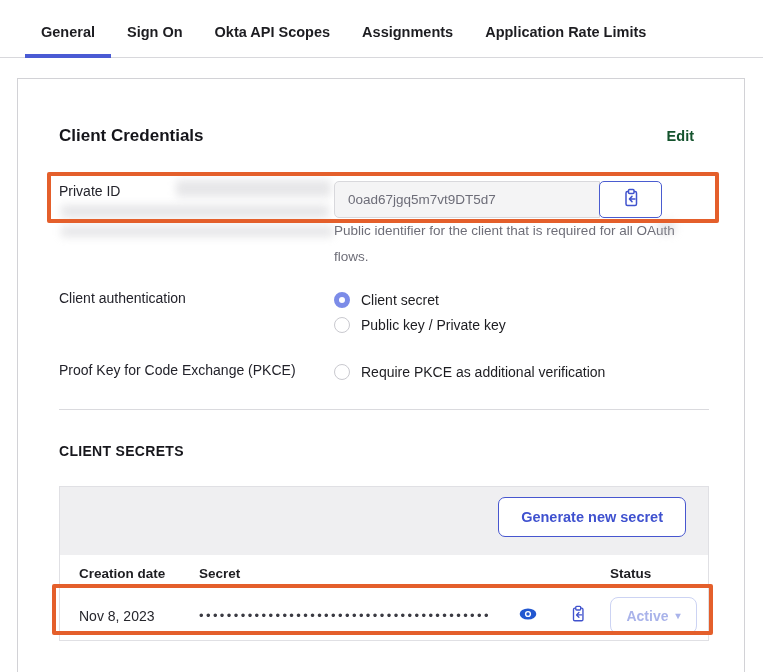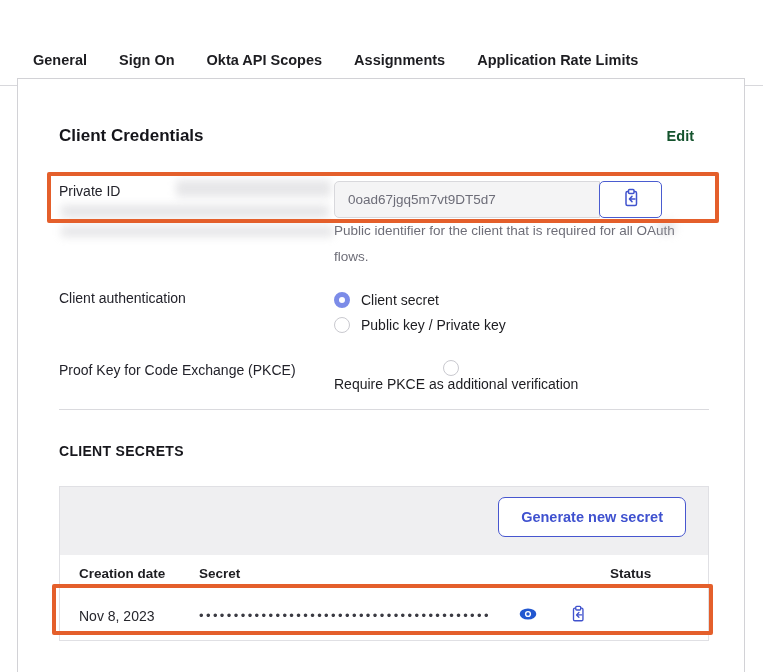--- a/index.html
+++ b/index.html
@@ -2,21 +2,21 @@
 <html><head>
 <meta charset="utf-8">
 <style>
   * { margin:0; padding:0; box-sizing:border-box; }
   html,body { width:763px; height:672px; overflow:hidden; background:#fff;
               font-family:"Liberation Sans", sans-serif; color:#1d1d21; }
 
   
   .tabbar { position:absolute; top:0; left:0; width:763px; height:58px;
             border-bottom:1px solid #d8d8dc; display:flex; align-items:flex-end;
-            padding-left:17px;margin-top:28px; }
+            padding-left:25px; }
   .tab { padding:0 16px 17px; font-size:14.5px; font-weight:700; color:#1d1d21;
          position:relative; cursor:pointer; white-space:nowrap; }
   .tab.active::after { content:""; position:absolute; left:0; right:0; bottom:-1px;
          height:4px; background:#4a5bd4; }
 
   
   .panel { position:absolute; left:17px; top:78px; width:728px; height:610px;
            background:#fff; border:1px solid #d2d2d6; }
   .abs { position:absolute; }
 
@@ -53,21 +53,21 @@
             line-height:26px; }
 
   
   .optgroup { left:316px; top:209px; }
   .optrow { display:flex; align-items:center; height:24px; margin-bottom:1px; }
   .radio { width:16px; height:16px; border-radius:50%; margin-right:11px; flex:0 0 16px;
            background:#fff; cursor:pointer; }
   .radio.on  { border:5px solid #7c8ce8; }
   .radio.off { border:1.5px solid #c9c9cf; }
   .optrow span.optlabel { font-size:14px; color:#1d1d21; }
-  .pkce-opt { left:316px; top:281px;flex-direction:column; }
+  .pkce-opt { left:316px; top:281px; }
 
   .divider { left:41px; top:330px; width:650px; height:1px; background:#dadade; }
 
   .secrets-title { left:41px; top:364px; font-size:14px; font-weight:700;
                    letter-spacing:.3px; color:#17171c; }
 
   
   .table { left:41px; top:407px; width:650px; border:1px solid #e0e0e4; background:#fff; }
   .band { height:68px; background:#efeff1; position:relative; }
   .generate-btn { position:absolute; right:22px; top:10px; height:40px; padding:0 22px;
@@ -177,18 +177,24 @@
         <button class="clip-btn">
           <span>
             <svg width="18" height="18" viewBox="0 0 20 20" fill="none" stroke="#4153cd" stroke-width="1.5" stroke-linecap="round" stroke-linejoin="round">
               <rect x="5" y="3.5" width="10.5" height="14" rx="1.5"></rect>
               <rect x="7.5" y="1.5" width="5.5" height="4" rx="1" fill="#fff"></rect>
               <path d="M14 11 H8.8 M11 8.4 L8.4 11 L11 13.6"></path>
             </svg>
           </span>
         </button>
       </div>
+      <div class="col3">
+        <button class="active-btn">
+          <span>Active</span>
+          <span class="caret">▾</span>
+        </button>
+      </div>
     </div>
   </div>
 
   <div class="abs hl hl2"></div>
 
 </section>
 
 </body></html>

